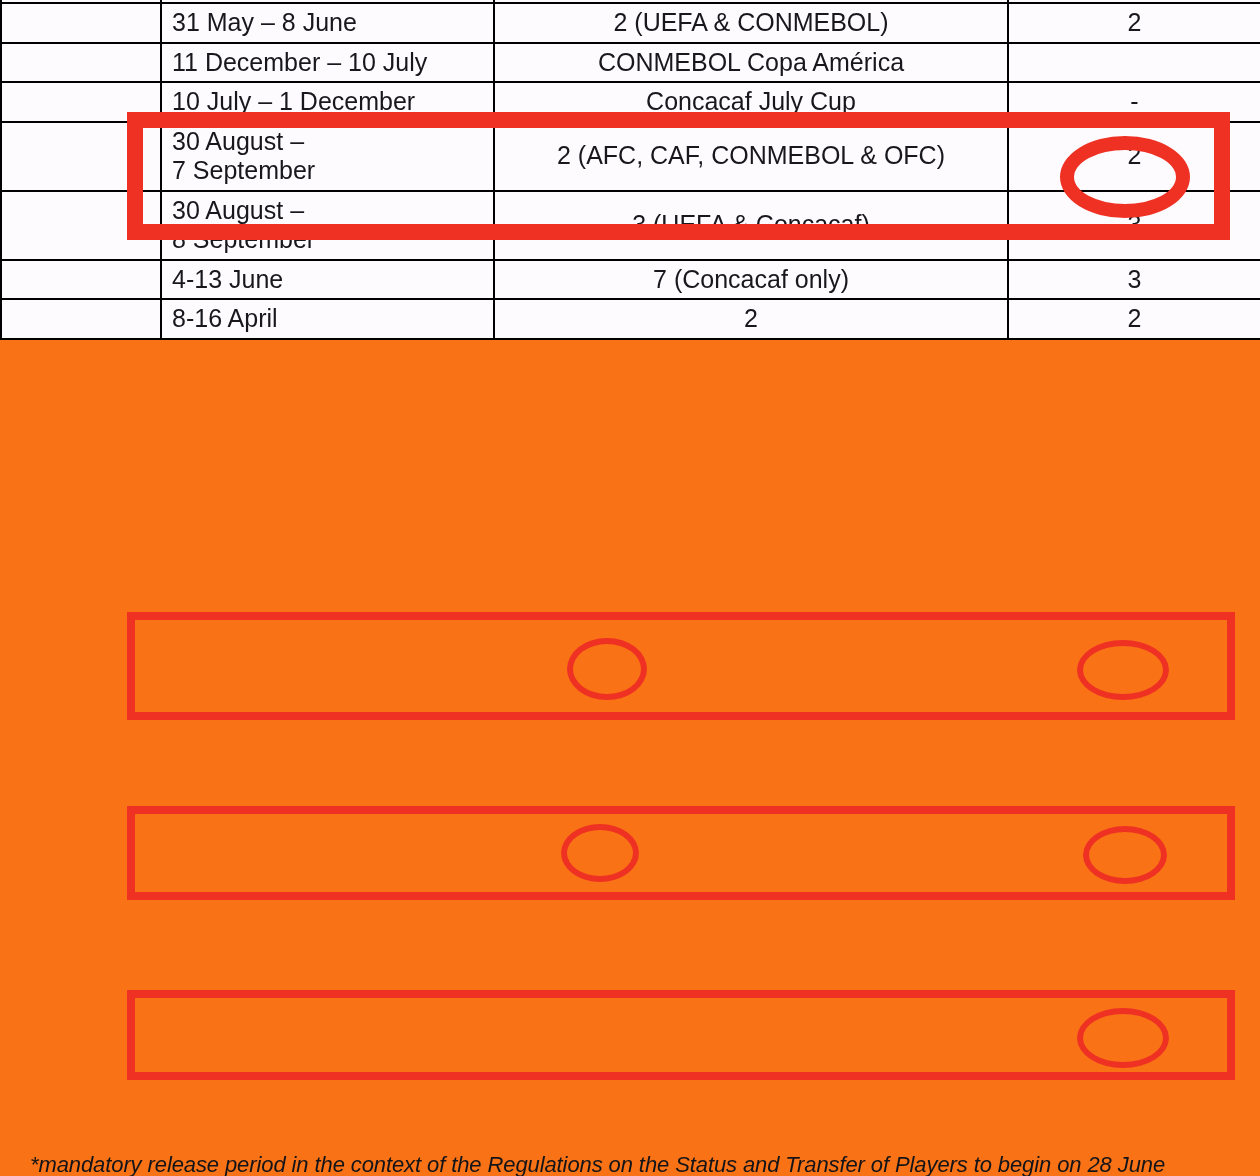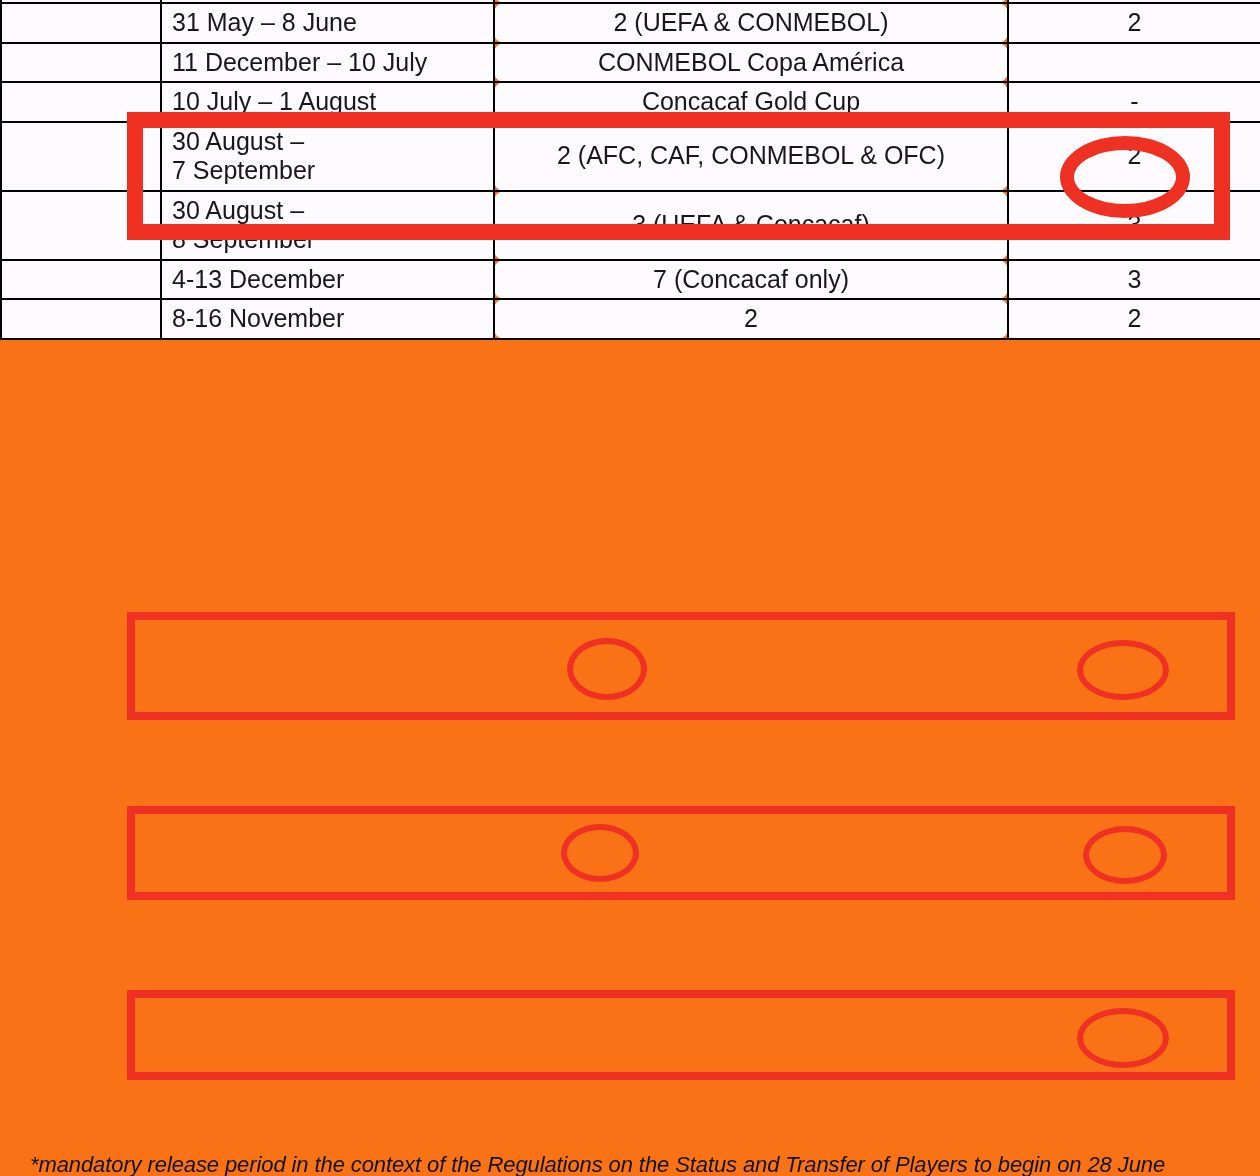--- a/index.html
+++ b/index.html
@@ -36,21 +36,21 @@
     font-size: 25px;
     color: #17171c;
     line-height: 1.18;
     padding: 4px 10px;
     vertical-align: middle;
     font-weight: 300;
   }
 
   td.c-spacer { width: 160px; border-left: none; }
   td.c-dates  { width: 333px; text-align: left;   padding-left: 16px; }
-  td.c-detail { width: 514px; text-align: center; border-radius: 10px; }
+  td.c-detail { width: 514px; text-align: center; }
   td.c-count  { width: 253px; text-align: center; border-right: none; }
 
   
   .footnote {
     position: absolute;
     left: 30px;
     top: 1152px;
     width: 1230px;
     font-family: "Liberation Sans", sans-serif;
     font-style: italic;
@@ -101,45 +101,45 @@
           <td class="c-count">2</td>
         </tr>
         <tr>
           <td class="c-spacer"></td>
           <td class="c-dates">11 December – 10 July</td>
           <td class="c-detail">CONMEBOL Copa América</td>
           <td class="c-count"></td>
         </tr>
         <tr>
           <td class="c-spacer"></td>
-          <td class="c-dates">10 July – 1 August</td>
-          <td class="c-detail">Concacaf Gold Cup</td>
+          <td class="c-dates">10 July – 1 December</td>
+          <td class="c-detail">Concacaf July Cup</td>
           <td class="c-count">-</td>
         </tr>
         <tr>
           <td class="c-spacer"></td>
           <td class="c-dates">30 August –<br>7 September</td>
           <td class="c-detail">2 (AFC, CAF, CONMEBOL &amp; OFC)</td>
           <td class="c-count">2</td>
         </tr>
         <tr>
           <td class="c-spacer"></td>
           <td class="c-dates">30 August –<br>8 September</td>
           <td class="c-detail">3 (UEFA &amp; Concacaf)</td>
           <td class="c-count">3</td>
         </tr>
         <tr>
           <td class="c-spacer"></td>
-          <td class="c-dates">4-13 December</td>
+          <td class="c-dates">4-13 June</td>
           <td class="c-detail">7 (Concacaf only)</td>
           <td class="c-count">3</td>
         </tr>
         <tr>
           <td class="c-spacer"></td>
-          <td class="c-dates">8-16 November</td>
+          <td class="c-dates">8-16 April</td>
           <td class="c-detail">2</td>
           <td class="c-count">2</td>
         </tr>
       </tbody>
   </table>
 
   <div id="annots">
       <div class="ann-box" style="left: 127px; top: 112px; width: 1103px; height: 128px; border-width: 16px; border-color: rgb(239, 49, 36);"></div>
       <div class="ann-box" style="left: 127px; top: 612px; width: 1108px; height: 108px; border-width: 8px; border-color: rgb(239, 49, 36);"></div>
       <div class="ann-box" style="left: 127px; top: 806px; width: 1108px; height: 94px; border-width: 8px; border-color: rgb(239, 49, 36);"></div>

